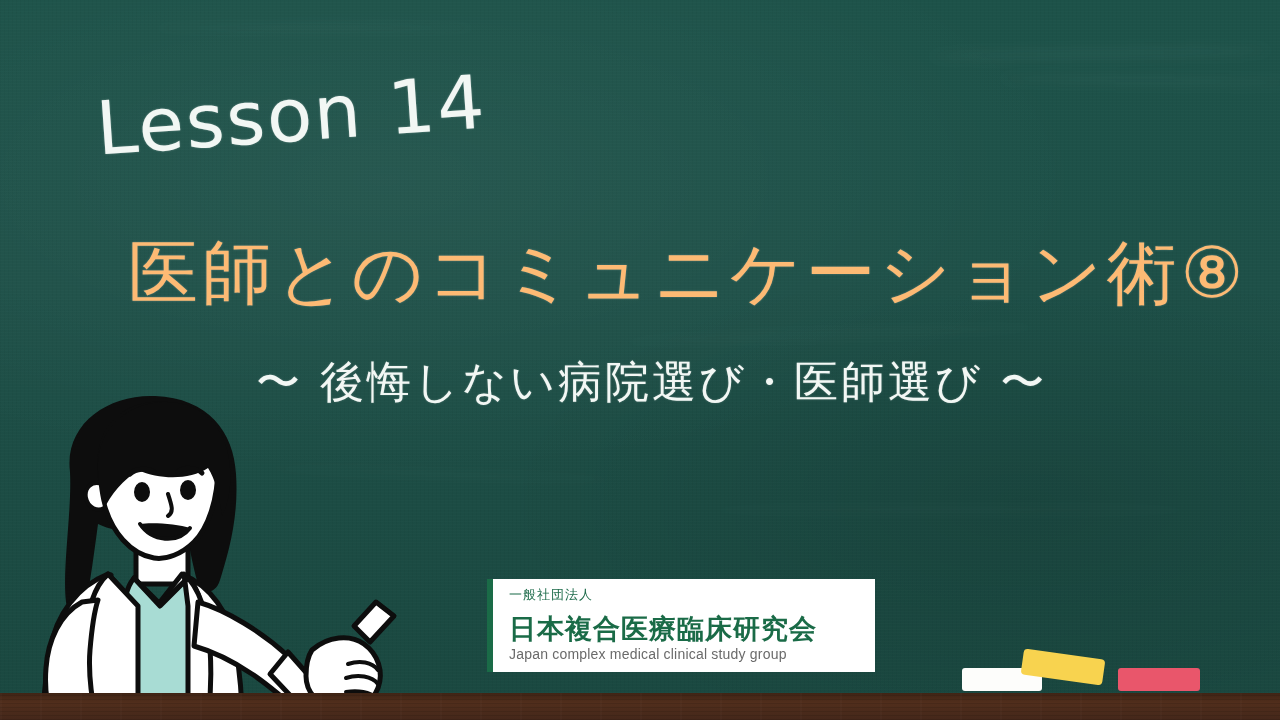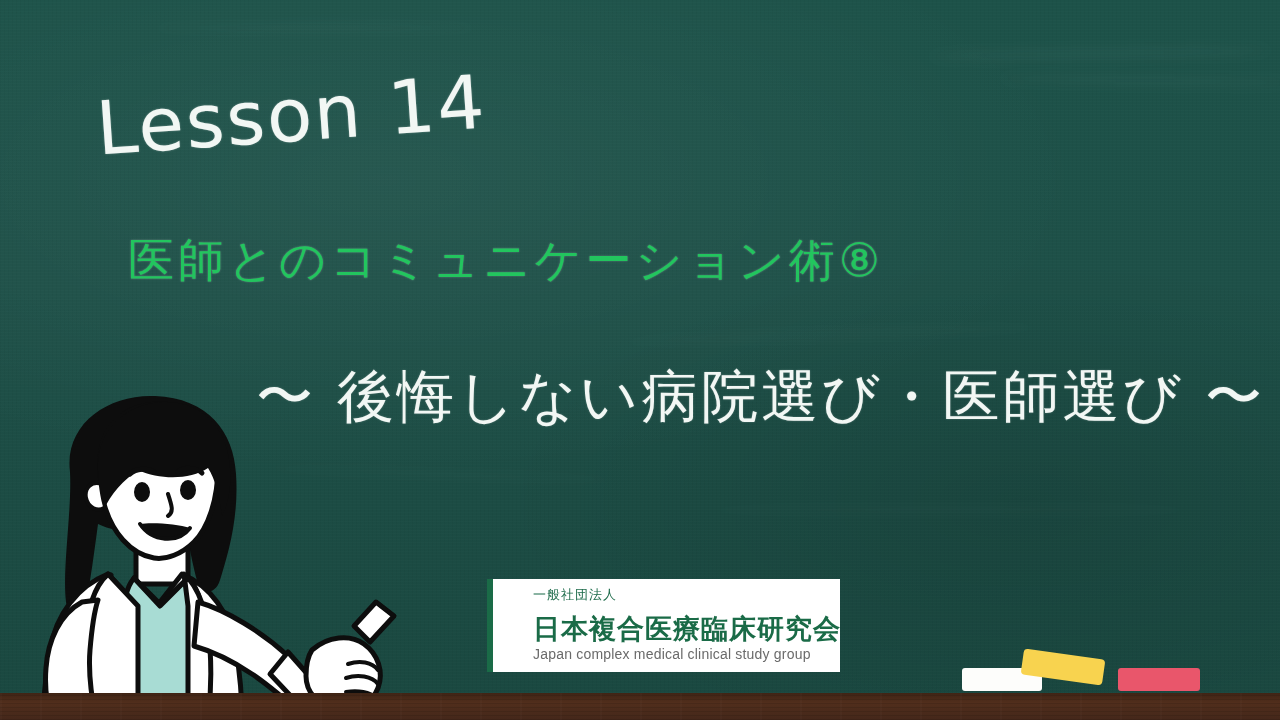--- a/index.html
+++ b/index.html
@@ -58,53 +58,52 @@
     font-weight: 400;
     letter-spacing: 2px;
     transform: rotate(-4deg);
     text-shadow: 0 0 2px rgba(255,255,255,0.35);
   }
   .title {
     position: absolute;
     left: 128px;
     top: 236px;
     width: 1060px;
-    font-size: 46px;
+    font-size: 70px;
     line-height: 1.06;
-    color: #22c55e;
+    color: #fdba74;
     font-family: "DejaVu Sans", sans-serif;
     letter-spacing: 4px;
     text-shadow: 0 0 2px rgba(255,255,255,0.3);
     white-space: nowrap;
   }
   .subtitle {
     position: absolute;
     left: 256px;
     top: 358px;
-    font-size: 57px;
+    font-size: 44px;
     line-height: 1.1;
     color: #f2f7f4;
     font-family: "DejaVu Sans", sans-serif;
     letter-spacing: 3px;
     text-shadow: 0 0 2px rgba(255,255,255,0.28);
     white-space: nowrap;
-    margin-top: 7px;
   }
 
   
   .logo-card {
     position: absolute;
     left: 487px;
     top: 579px;
-    width: 353px;
+    width: 388px;
     height: 93px;
     background: #ffffff;
     border-left: 6px solid #1a6b47;
     box-sizing: border-box;
-    padding: 9px 0 0 40px;
+    padding: 9px 0 0 16px;
   }
   .logo-kicker {
     font-size: 13px;
     color: #1d6b4a;
     font-family: "DejaVu Sans", sans-serif;
     letter-spacing: 1px;
     line-height: 1;
   }
   .logo-main {
     margin-top: 14px;

